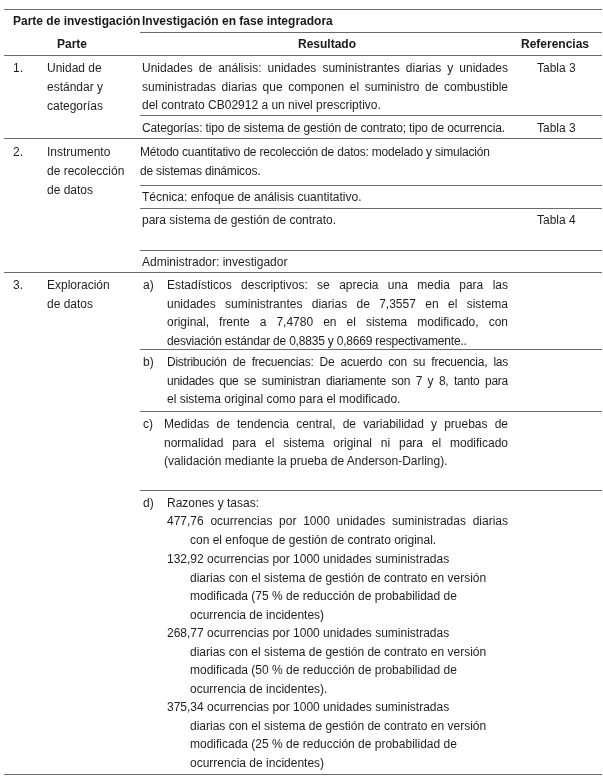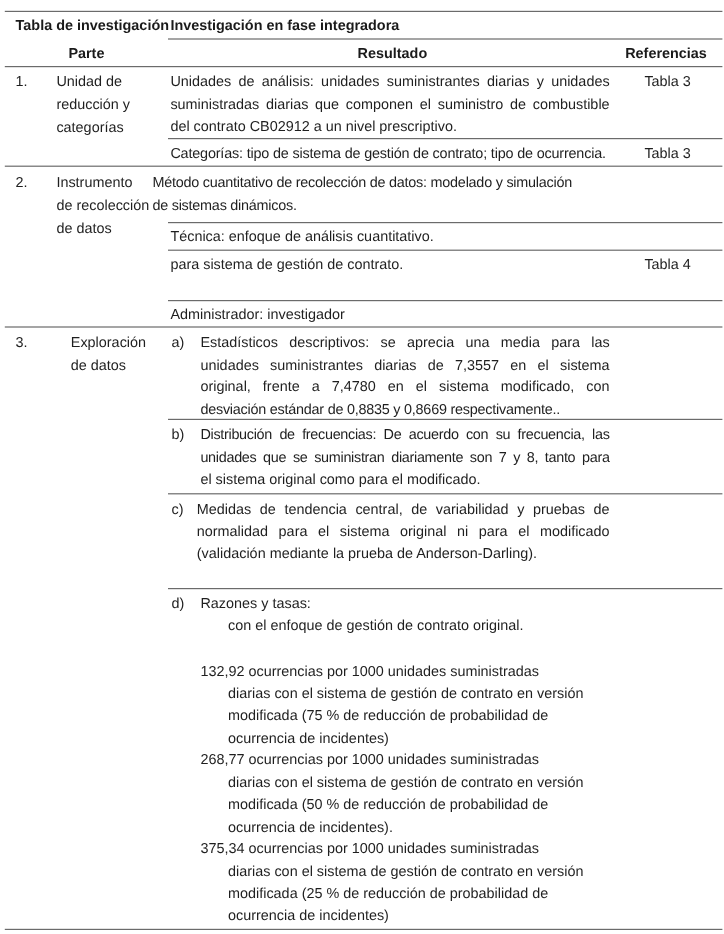--- a/index.html
+++ b/index.html
@@ -28,60 +28,60 @@
   <div class="hl" style="left:4px; width:598px; top:138px;"></div>
   <div class="hl" style="left:140px; width:462px; top:185px; border-top-width:1px;"></div>
   <div class="hl" style="left:140px; width:462px; top:208px; border-top-width:1px;"></div>
   <div class="hl" style="left:140px; width:462px; top:250px; border-top-width:1px;"></div>
   <div class="hl" style="left:4px; width:598px; top:272px;"></div>
   <div class="hl" style="left:140px; width:462px; top:349px; border-top-width:1px;"></div>
   <div class="hl" style="left:140px; width:462px; top:411px; border-top-width:1px;"></div>
   <div class="hl" style="left:140px; width:462px; top:490px; border-top-width:1px;"></div>
   <div class="hl" style="left:4px; width:598px; top:774px;"></div>
 
-  <div class="t b" style="left:13px; top:12px;">Tabla de investigación</div>
+  <div class="t b" style="left:13px; top:12px;">Parte de investigación</div>
   <div class="t b" style="left:142px; top:12px;">Investigación en fase integradora</div>
   <div class="t b center" style="left:4px; width:136px; top:35px;">Parte</div>
   <div class="t b center" style="left:140px; width:374px; top:35px;">Resultado</div>
   <div class="t b" style="left:521px; top:35px;">Referencias</div>
 
   <div class="t" style="left:13px; top:59px;">1.</div>
   <div style="position:absolute; left:47px; top:59px; line-height:19px;">
     <div>Unidad de</div>
-    <div>reducción y</div>
+    <div>estándar y</div>
     <div>categorías</div>
   </div>
   <div class="j" style="left:142px; top:59px; width:366px;">
     <span class="jl">Unidades de análisis: unidades suministrantes diarias y unidades</span>
     <span class="jl">suministradas diarias que componen el suministro de combustible</span>
     <span class="jl last">del contrato CB02912 a un nivel prescriptivo.</span>
   </div>
   <div class="t" style="left:537px; top:59px;">Tabla 3</div>
   <div class="t" style="left:142px; top:119px; letter-spacing:-0.15px;">Categorías: tipo de sistema de gestión de contrato; tipo de ocurrencia.</div>
   <div class="t" style="left:537px; top:119px;">Tabla 3</div>
 
   <div class="t" style="left:13px; top:143px;">2.</div>
   <div style="position:absolute; left:47px; top:143px; line-height:19px;">
     <div>Instrumento</div>
     <div>de recolección</div>
     <div>de datos</div>
   </div>
-  <div style="position:absolute; left:127px; top:143px; line-height:19px; white-space:nowrap; letter-spacing:-0.2px;">
+  <div style="position:absolute; left:140px; top:143px; line-height:19px; white-space:nowrap; letter-spacing:-0.2px;">
     <div>Método cuantitativo de recolección de datos: modelado y simulación</div>
     <div>de sistemas dinámicos.</div>
   </div>
   <div class="t" style="left:142px; top:188px;">Técnica: enfoque de análisis cuantitativo.</div>
   <div class="j" style="left:142px; top:211px; width:366px;">
     <span class="jl last">para sistema de gestión de contrato.</span>
   </div>
   <div class="t" style="left:537px; top:211px;">Tabla 4</div>
   <div class="t" style="left:142px; top:253px;">Administrador: investigador</div>
 
   <div class="t" style="left:13px; top:276px;">3.</div>
-  <div style="position:absolute; left:47px; top:276px; line-height:19px;margin-left:12px;">
+  <div style="position:absolute; left:47px; top:276px; line-height:19px;">
     <div>Exploración</div>
     <div>de datos</div>
   </div>
 
   <div class="t" style="left:143px; top:276px;">a)</div>
   <div class="j" style="left:167px; top:276px; width:341px;">
     <span class="jl">Estadísticos descriptivos: se aprecia una media para las</span>
     <span class="jl">unidades suministrantes diarias de 7,3557 en el sistema</span>
     <span class="jl">original, frente a 7,4780 en el sistema modificado, con</span>
     <span class="jl last" style="letter-spacing:-0.2px;">desviación estándar de 0,8835 y 0,8669 respectivamente..</span>
@@ -98,20 +98,21 @@
   <div class="j" style="left:164px; top:415px; width:344px;">
     <span class="jl">Medidas de tendencia central, de variabilidad y pruebas de</span>
     <span class="jl">normalidad para el sistema original ni para el modificado</span>
     <span class="jl last">(validación mediante la prueba de Anderson-Darling).</span>
   </div>
 
   <div class="t" style="left:143px; top:494px;">d)</div>
   <div class="t" style="left:167px; top:494px;">Razones y tasas:</div>
 
   <div class="j" style="left:167px; top:512px; width:341px;">
+    <span class="jl">477,76 ocurrencias por 1000 unidades suministradas diarias</span>
     <span class="jl last" style="padding-left:23px;">con el enfoque de gestión de contrato original.</span>
   </div>
 
   <div class="j" style="left:167px; top:550px; width:275px;">
     <span class="jl">132,92 ocurrencias por 1000 unidades suministradas</span>
   </div>
   <div class="j" style="left:190px; top:568.5px; width:252px;">
     <span class="jl">diarias con el sistema de gestión de contrato en versión</span>
     <span class="jl">modificada (75 % de reducción de probabilidad de</span>
     <span class="jl last">ocurrencia de incidentes)</span>

